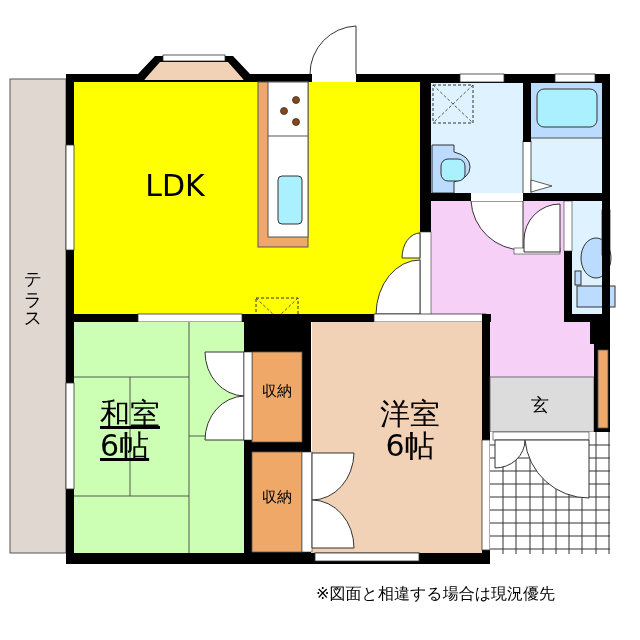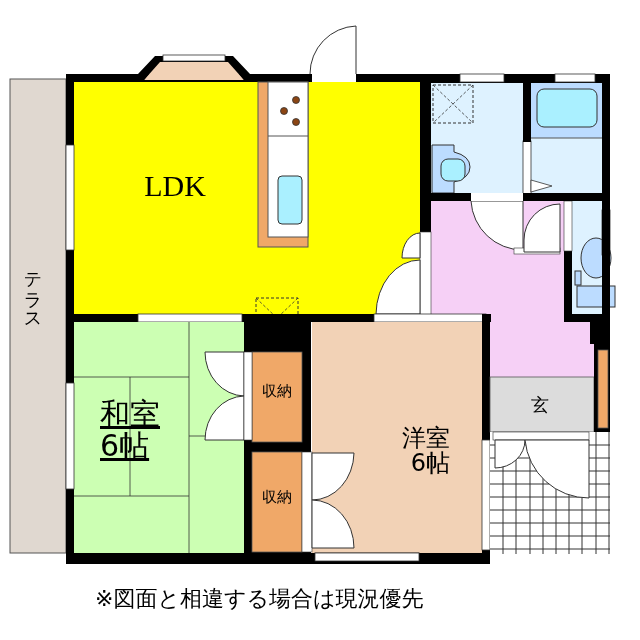--- a/index.html
+++ b/index.html
@@ -1,26 +1,26 @@
 <!DOCTYPE html>
 <html><head>
 <meta charset="utf-8">
 <style>
   html, body { margin:0; padding:0; background:#ffffff; }
   body { width:640px; height:640px; position:relative; overflow:hidden; font-family:"DejaVu Sans", sans-serif; }
   svg { position:absolute; left:0; top:0; }
   .lbl { position:absolute; color:#000; text-align:center; line-height:1.05; white-space:nowrap; font-family:"DejaVu Sans", sans-serif; }
-  .lbl-ldk { left:120px; top:170px; width:110px; font-size:30px;font-family:Liberation Serif, serif; }
+  .lbl-ldk { left:120px; top:170px; width:110px; font-size:30px; }
   .lbl-washitsu { left:100px; top:398px; width:80px; font-size:30px; text-align:left;text-decoration:underline; }
-  .lbl-youshitsu { left:370px; top:398px; width:80px; font-size:24px; text-align:right;margin-top:28px; }
+  .lbl-youshitsu { left:370px; top:398px; width:80px; font-size:30px; text-align:center; }
   .lbl-storage1 { left:252px; top:384px; width:50px; font-size:15px; }
   .lbl-storage2 { left:252px; top:490px; width:50px; font-size:15px; }
   .lbl-genkan { left:520px; top:396px; width:40px; font-size:18px; }
   .lbl-terrace { left:20px; top:260px; width:26px; font-size:18px; writing-mode:vertical-rl; line-height:26px; }
-  .note { position:absolute; left:95px; top:584px; width:460px; font-size:22px; text-align:left; white-space:nowrap; }
+  .note { position:absolute; left:95px; top:584px; width:460px; font-size:16px; text-align:right; white-space:nowrap; }
 </style>
 </head>
 <body>
 
 <svg width="640" height="640" viewBox="0 0 640 640" xmlns="http://www.w3.org/2000/svg">
 
   <rect x="10" y="79" width="56" height="474" fill="#e0d8d0" stroke="#555" stroke-width="1"></rect>
 
   <rect x="66" y="74" width="245" height="490" fill="#000"></rect>
   <rect x="310" y="74" width="300" height="14" fill="#000"></rect>

